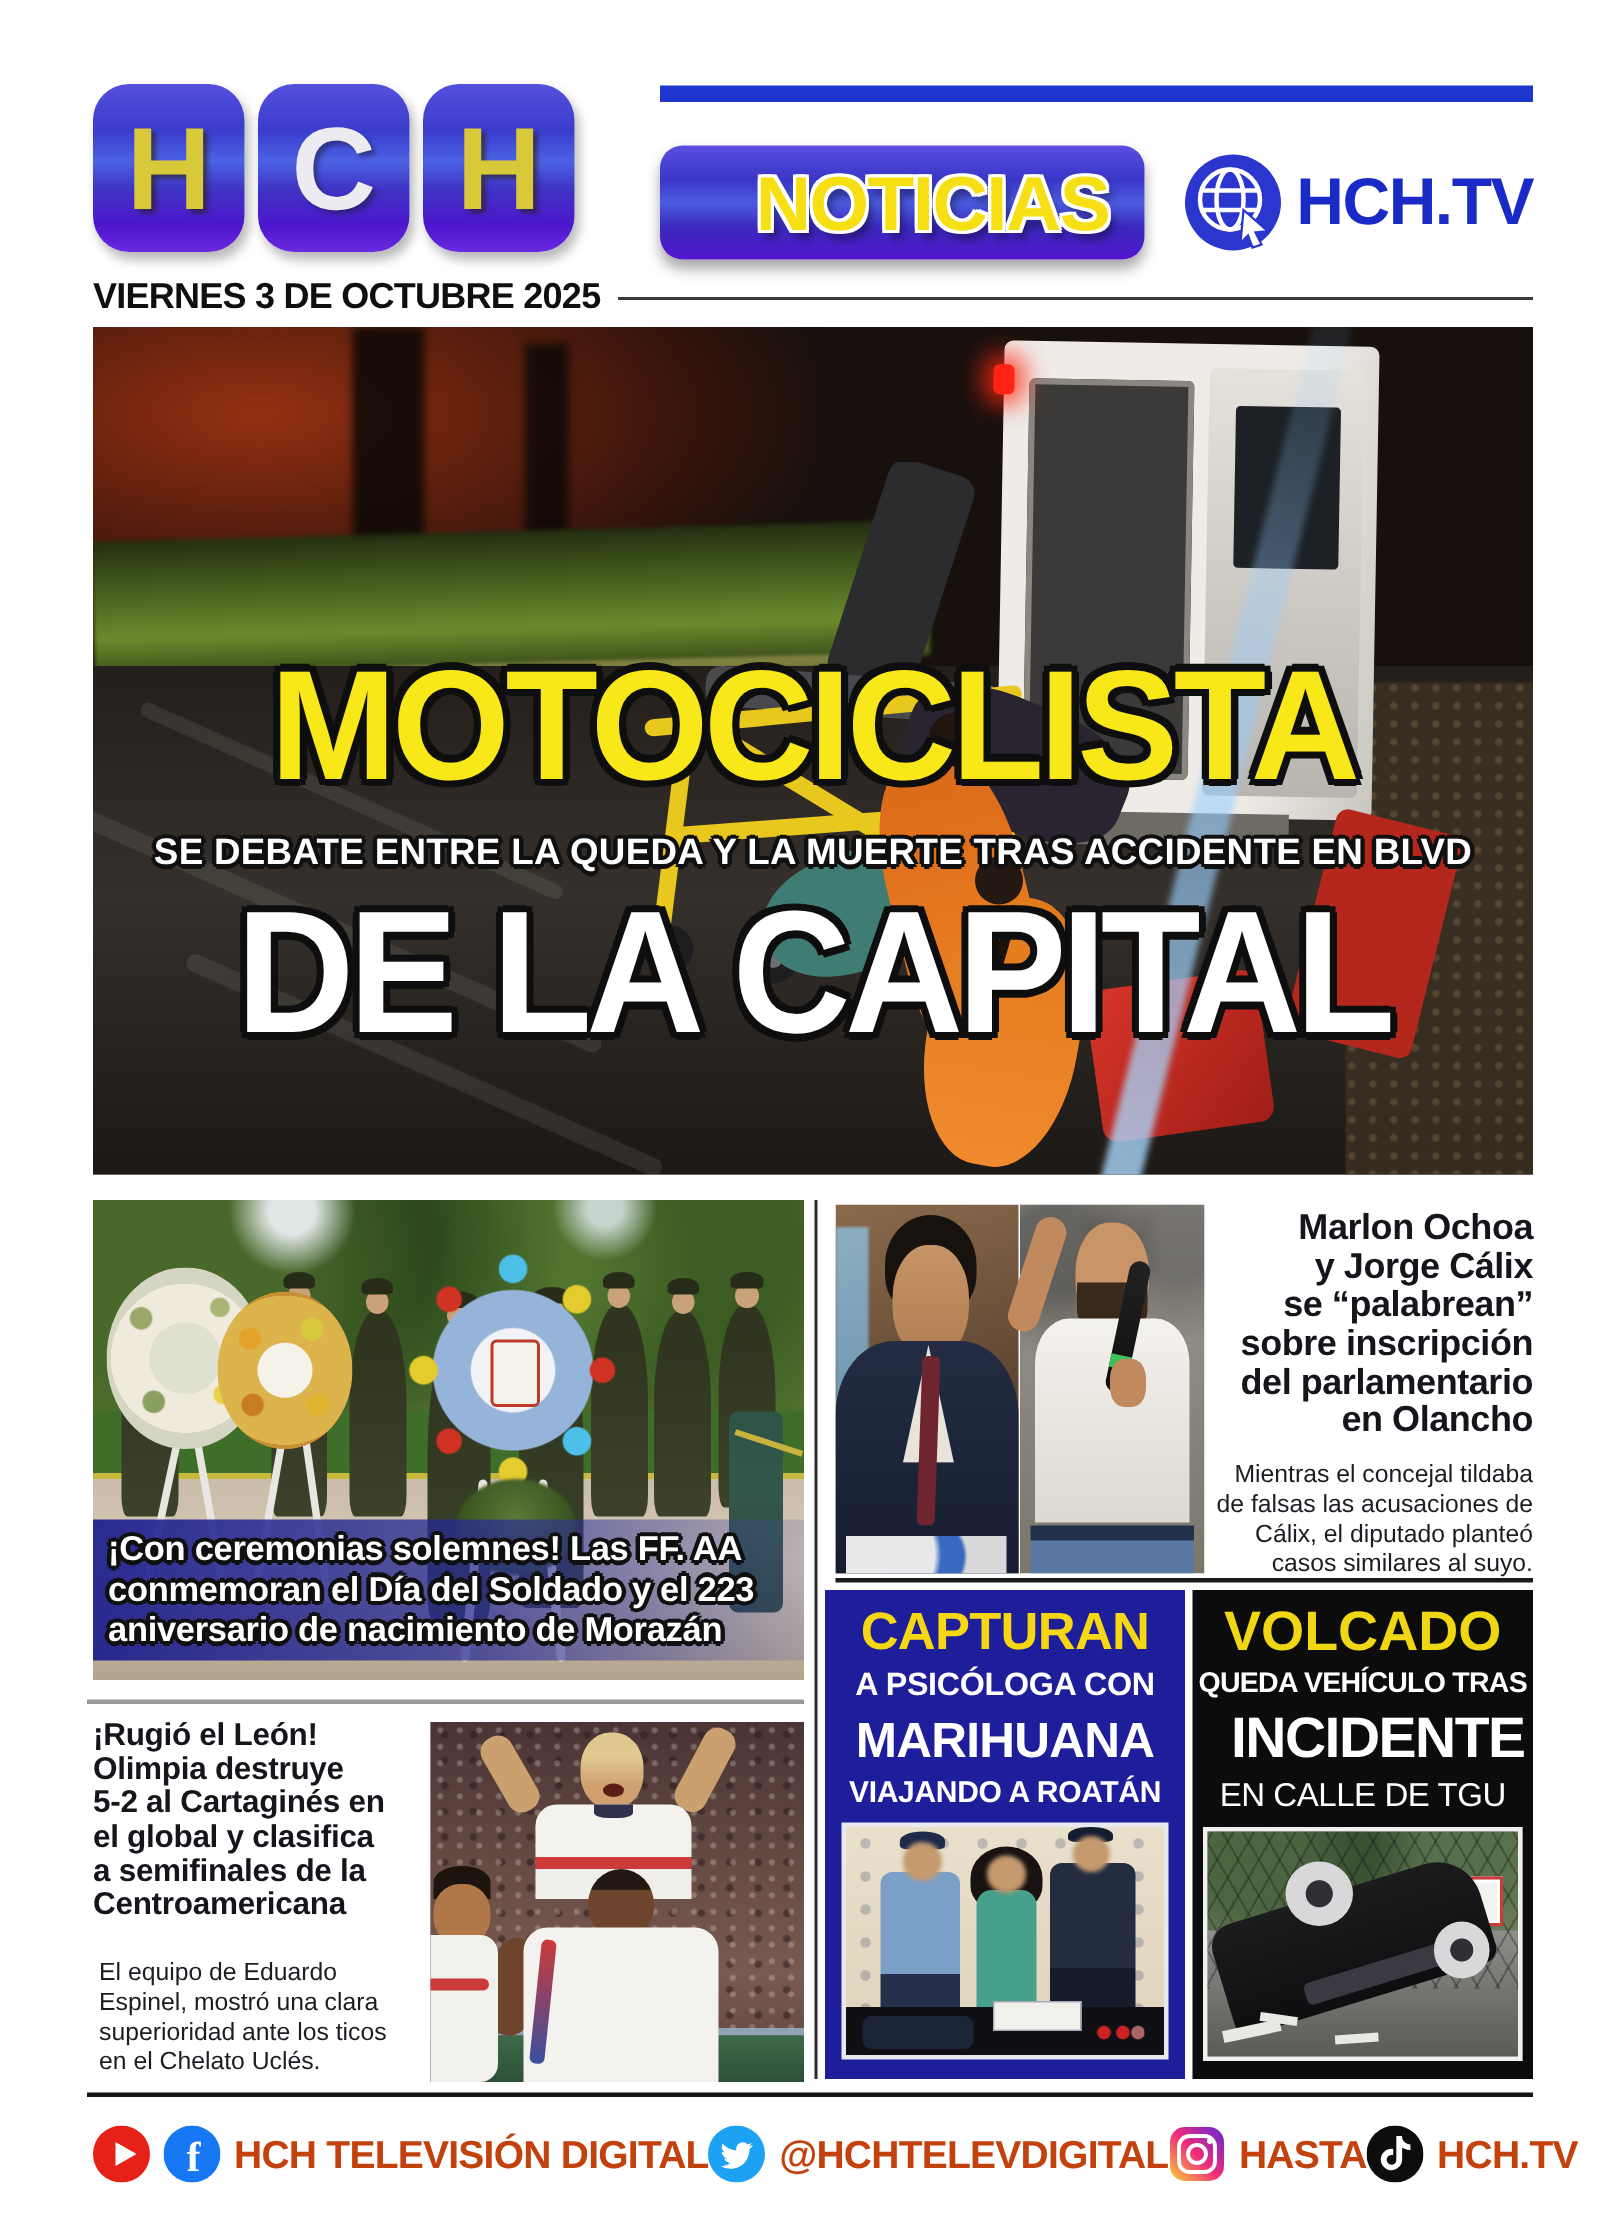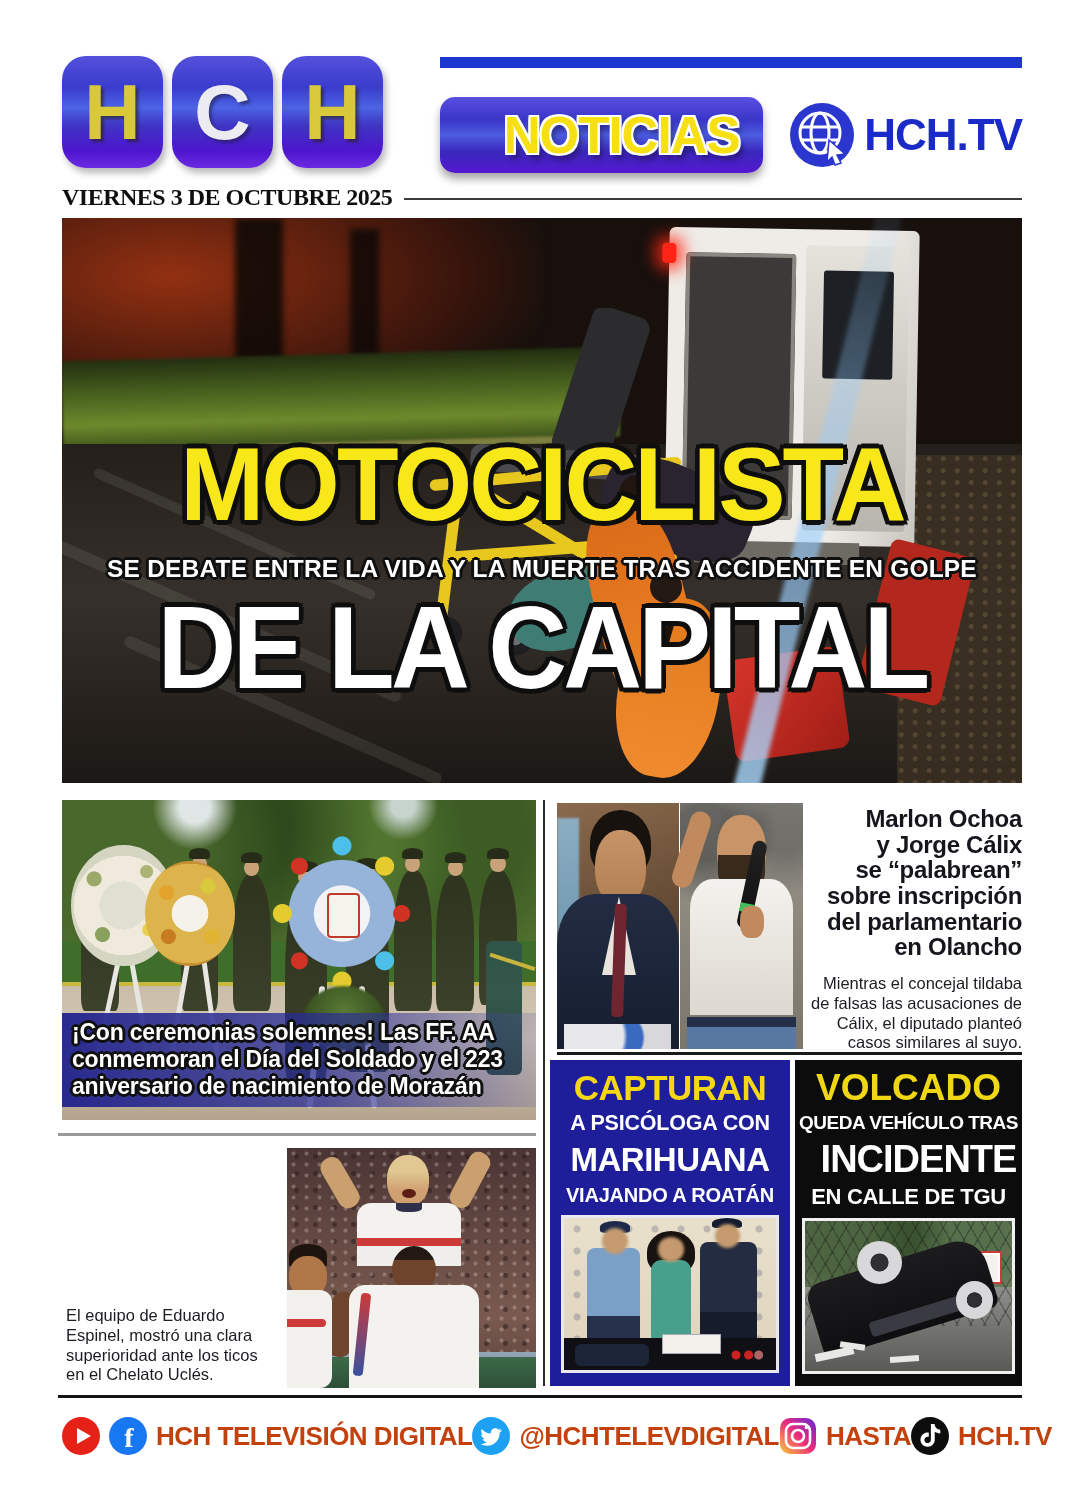--- a/index.html
+++ b/index.html
@@ -19,21 +19,21 @@
   .header-row{position:absolute;left:440px;top:94px;width:582px;height:82px;display:flex;align-items:center;}
   .noticias-badge{width:312px;height:76px;border-radius:15px;display:flex;align-items:center;justify-content:center;
     background:linear-gradient(180deg,#5a4fe0 0%,#3a36c8 30%,#4c5ce0 50%,#3a28bc 72%,#5517d0 100%);
     box-shadow:0 6px 9px rgba(0,0,0,0.35);padding-left:40px;}
   .noticias-text{font-size:51px;font-weight:900;color:#f6df12;letter-spacing:-1px;line-height:1;
     text-shadow:-2px -2px 0 #fff,2px -2px 0 #fff,-2px 2px 0 #fff,2px 2px 0 #fff,0 -2px 0 #fff,0 2px 0 #fff,-2px 0 0 #fff,2px 0 0 #fff,4px 6px 6px rgba(0,0,0,0.4);}
   .globe-wrap{margin-left:26px;width:66px;height:66px;flex:0 0 auto;}
   .site-label{margin-left:9px;font-size:44px;font-weight:900;color:#1a2ac6;letter-spacing:-1px;}
 
   .date-row{position:absolute;left:62px;top:184px;width:960px;display:flex;align-items:center;}
-  .date-text{font-size:24px;font-weight:800;color:#0f0f0f;letter-spacing:-0.5px;white-space:nowrap;font-family:Liberation Serif, serif;}
+  .date-text{font-size:24px;font-weight:800;color:#0f0f0f;letter-spacing:-0.5px;white-space:nowrap;}
   .date-line{flex:1;height:2px;background:#3a3a3a;margin-left:12px;margin-top:2px;}
 
   
   .ol4{text-shadow:-4px -4px 0 #0e0e0e,0 -5px 0 #0e0e0e,4px -4px 0 #0e0e0e,-5px 0 0 #0e0e0e,5px 0 0 #0e0e0e,
        -4px 4px 0 #0e0e0e,0 5px 0 #0e0e0e,4px 4px 0 #0e0e0e,-2px -2px 0 #0e0e0e,2px 2px 0 #0e0e0e,2px -2px 0 #0e0e0e,-2px 2px 0 #0e0e0e;}
   .ol2{text-shadow:-2px -2px 0 #101010,0 -3px 0 #101010,2px -2px 0 #101010,-3px 0 0 #101010,3px 0 0 #101010,
        -2px 2px 0 #101010,0 3px 0 #101010,2px 2px 0 #101010;}
   .ol15{text-shadow:-1.6px -1.6px 0 #101010,1.6px -1.6px 0 #101010,-1.6px 1.6px 0 #101010,1.6px 1.6px 0 #101010,
        -2px 0 0 #101010,2px 0 0 #101010,0 2px 0 #101010,0 -2px 0 #101010;}
 
@@ -236,21 +236,21 @@
     background:radial-gradient(circle at 25% 50%,#c22 0 4px,transparent 5px),
                radial-gradient(circle at 60% 50%,#c22 0 4px,transparent 5px),
                radial-gradient(circle at 88% 50%,#a66 0 4px,transparent 5px);}
 
   
   .volcado-panel{position:absolute;left:795px;top:1060px;width:227px;height:326px;background:#0c0c0c;
     display:flex;flex-direction:column;align-items:center;}
   .vol1{margin-top:9px;font-size:37px;font-weight:900;color:#f0d714;line-height:1;letter-spacing:0;}
   .vol2{margin-top:7px;font-size:19px;font-weight:800;color:#fff;line-height:1;letter-spacing:-0.5px;}
   .vol3{margin-top:8px;font-size:38px;font-weight:900;color:#fff;line-height:1;letter-spacing:-1px;margin-left:20px;}
-  .vol4{margin-top:8px;font-size:22px;font-weight:700;color:#fff;line-height:1;letter-spacing:-0.3px;}
+  .vol4{margin-top:8px;font-size:22px;font-weight:400;color:#fff;line-height:1;letter-spacing:-0.3px;}
   .vol-photo{margin-top:10px;width:207px;height:150px;border:3px solid #f0f0f0;position:relative;overflow:hidden;
     background:#7a8878;}
   .vol-photo>*{position:absolute;}
   .vp-fol{left:0;top:0;width:100%;height:48%;
     background:radial-gradient(circle at 15% 30%,#4c6440 0 16%,transparent 38%),
       radial-gradient(circle at 45% 18%,#3a5230 0 16%,transparent 40%),
       radial-gradient(circle at 78% 28%,#55704a 0 14%,transparent 36%),
       radial-gradient(circle at 30% 60%,#6c5844 0 8%,transparent 22%),
       linear-gradient(180deg,#5c7050,#6c7c5c);}
   .vp-road{left:0;bottom:0;width:100%;height:56%;background:linear-gradient(180deg,#8e8e8a,#6e6e6a 60%,#5a5a56);}
@@ -356,21 +356,21 @@
     <div class="h-medic1"></div>
     <div class="h-head1"></div>
     <div class="h-medic2"></div>
     <div class="h-head2"></div>
     <div class="h-braid"></div>
     <div class="h-bag"></div>
     <div class="h-bag2"></div>
     <div class="h-streak"></div>
 
     <div class="hero-title1 ol4">MOTOCICLISTA</div>
-    <div class="hero-sub ol2">SE DEBATE ENTRE LA VIDA Y LA MUERTE TRAS ACCIDENTE EN GOLPE</div>
+    <div class="hero-sub ol2">SE DEBATE ENTRE LA QUEDA Y LA MUERTE TRAS ACCIDENTE EN BLVD</div>
     <div class="hero-title2 ol4">DE LA CAPITAL</div>
   </section>
 
   <section class="mil">
     <div class="m-foliage"></div>
     <div class="m-hedge"></div>
     <div class="m-pave"></div>
     <div class="m-soldier" style="position:absolute;left:4%;top:24%;width:8%;height:42%;"></div>
     <div class="m-soldier" style="position:absolute;left:25%;top:22%;width:8%;height:44%;"></div>
     <div class="m-soldier" style="position:absolute;left:36%;top:23%;width:8%;height:43%;"></div>
@@ -424,20 +424,26 @@
 se “palabrean”
 sobre inscripción
 del parlamentario
 en Olancho</div>
   <div class="pol-body">Mientras el concejal tildaba
 de falsas las acusaciones de
 Cálix, el diputado planteó
 casos similares al suyo.</div>
   <div class="pol-underline"></div>
 
+  <div class="sport-headline">¡Rugió el León!
+Olimpia destruye
+5-2 al Cartaginés en
+el global y clasifica
+a semifinales de la
+Centroamericana</div>
   <div class="sport-body">El equipo de Eduardo
 Espinel, mostró una clara
 superioridad ante los ticos
 en el Chelato Uclés.</div>
   <section class="soccer">
     <div class="s-crowd"></div>
     <div class="s-rail"></div>
     <div class="s-field"></div>
     <div class="s-arm s-a1"></div>
     <div class="s-arm s-a2"></div>

